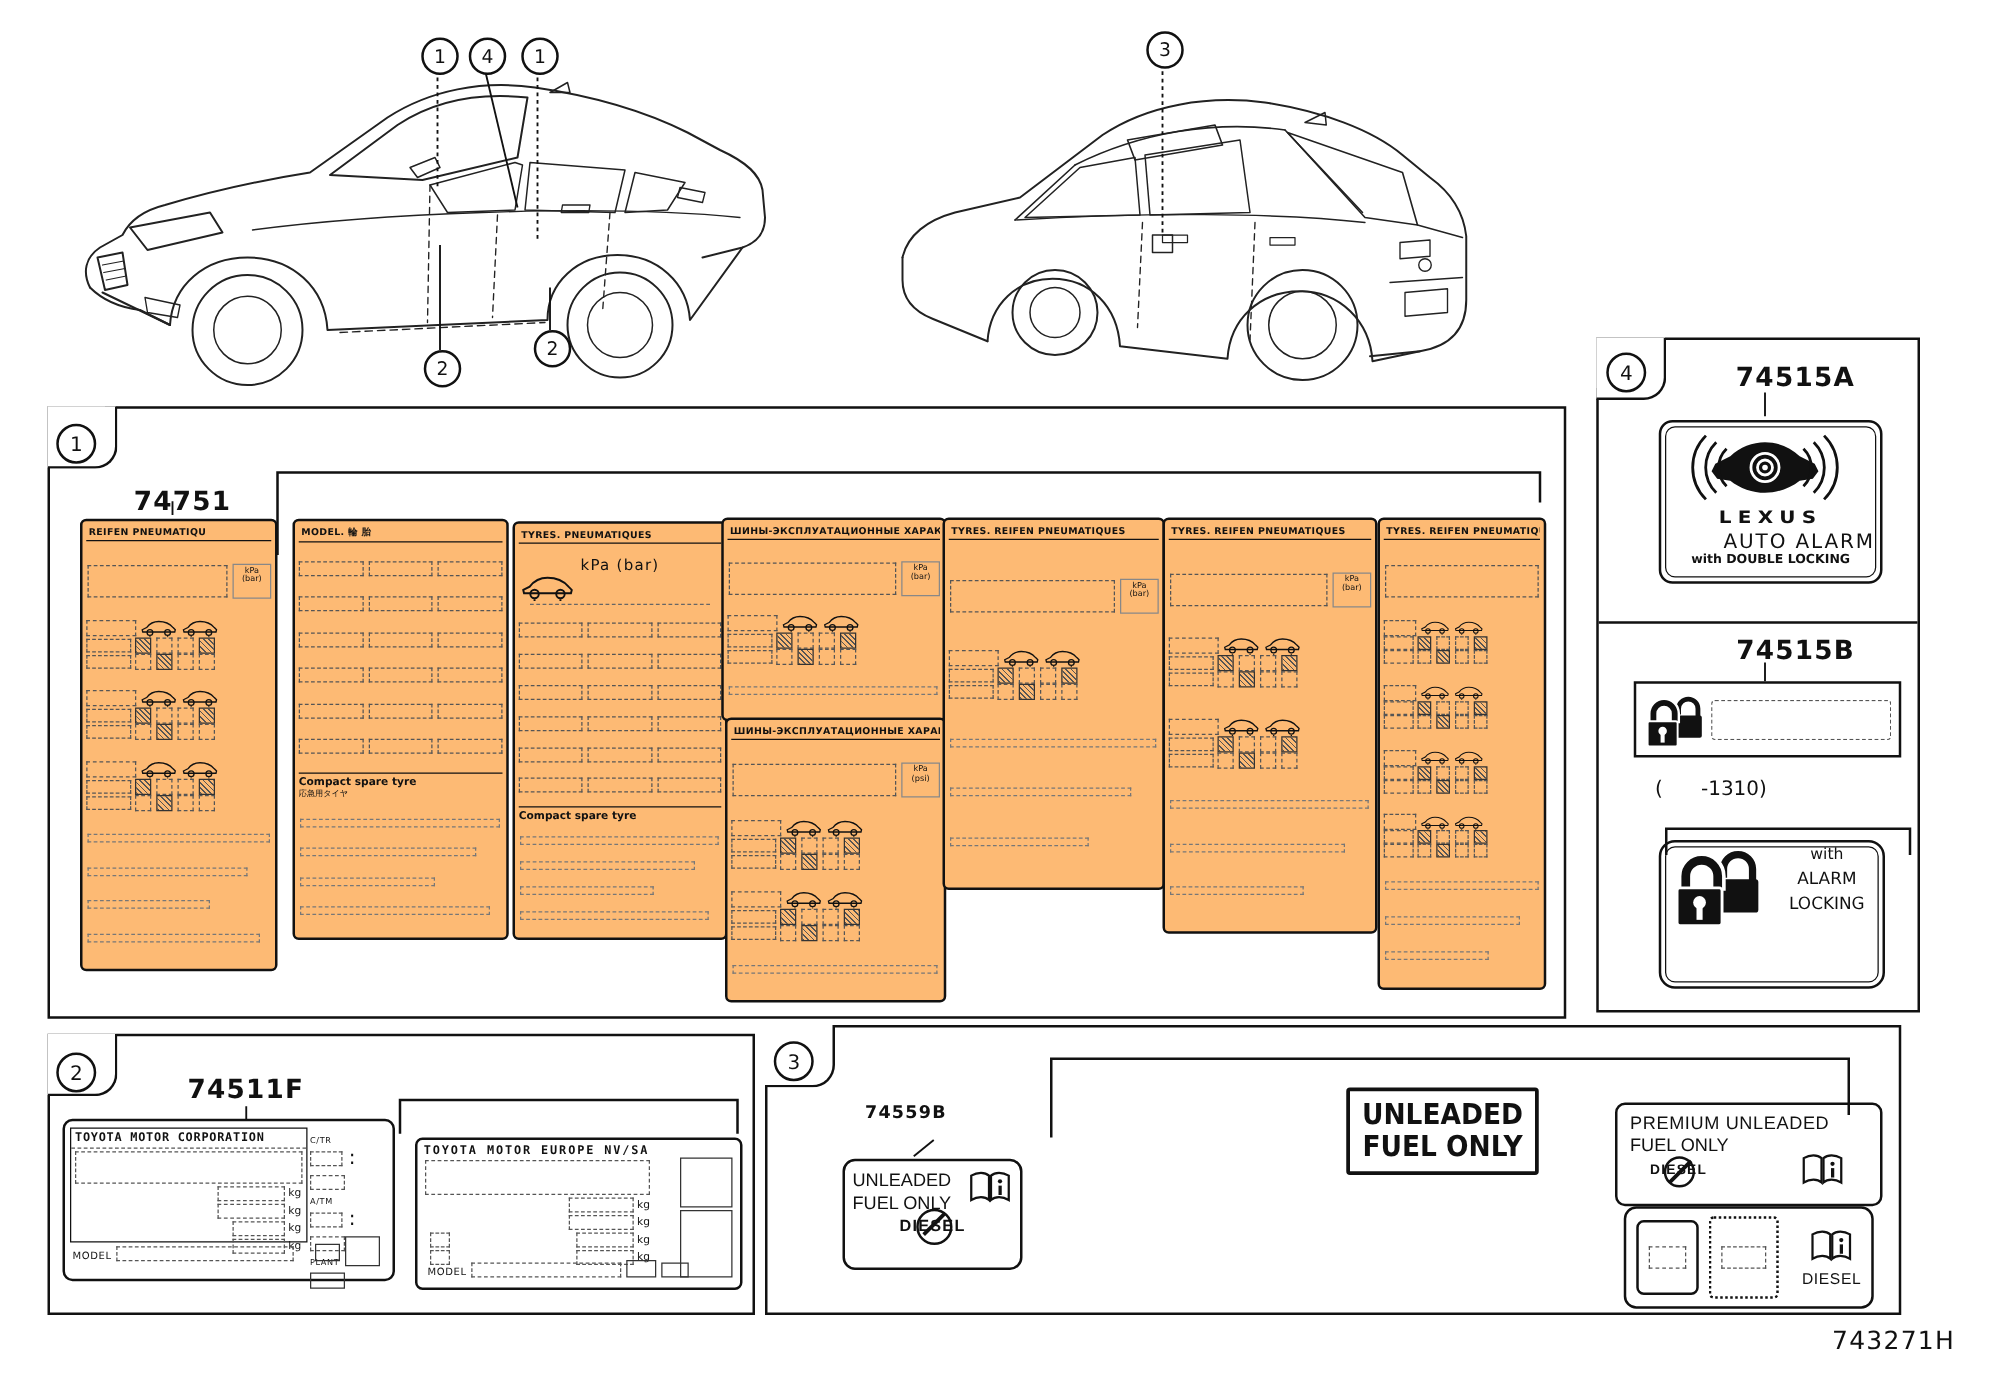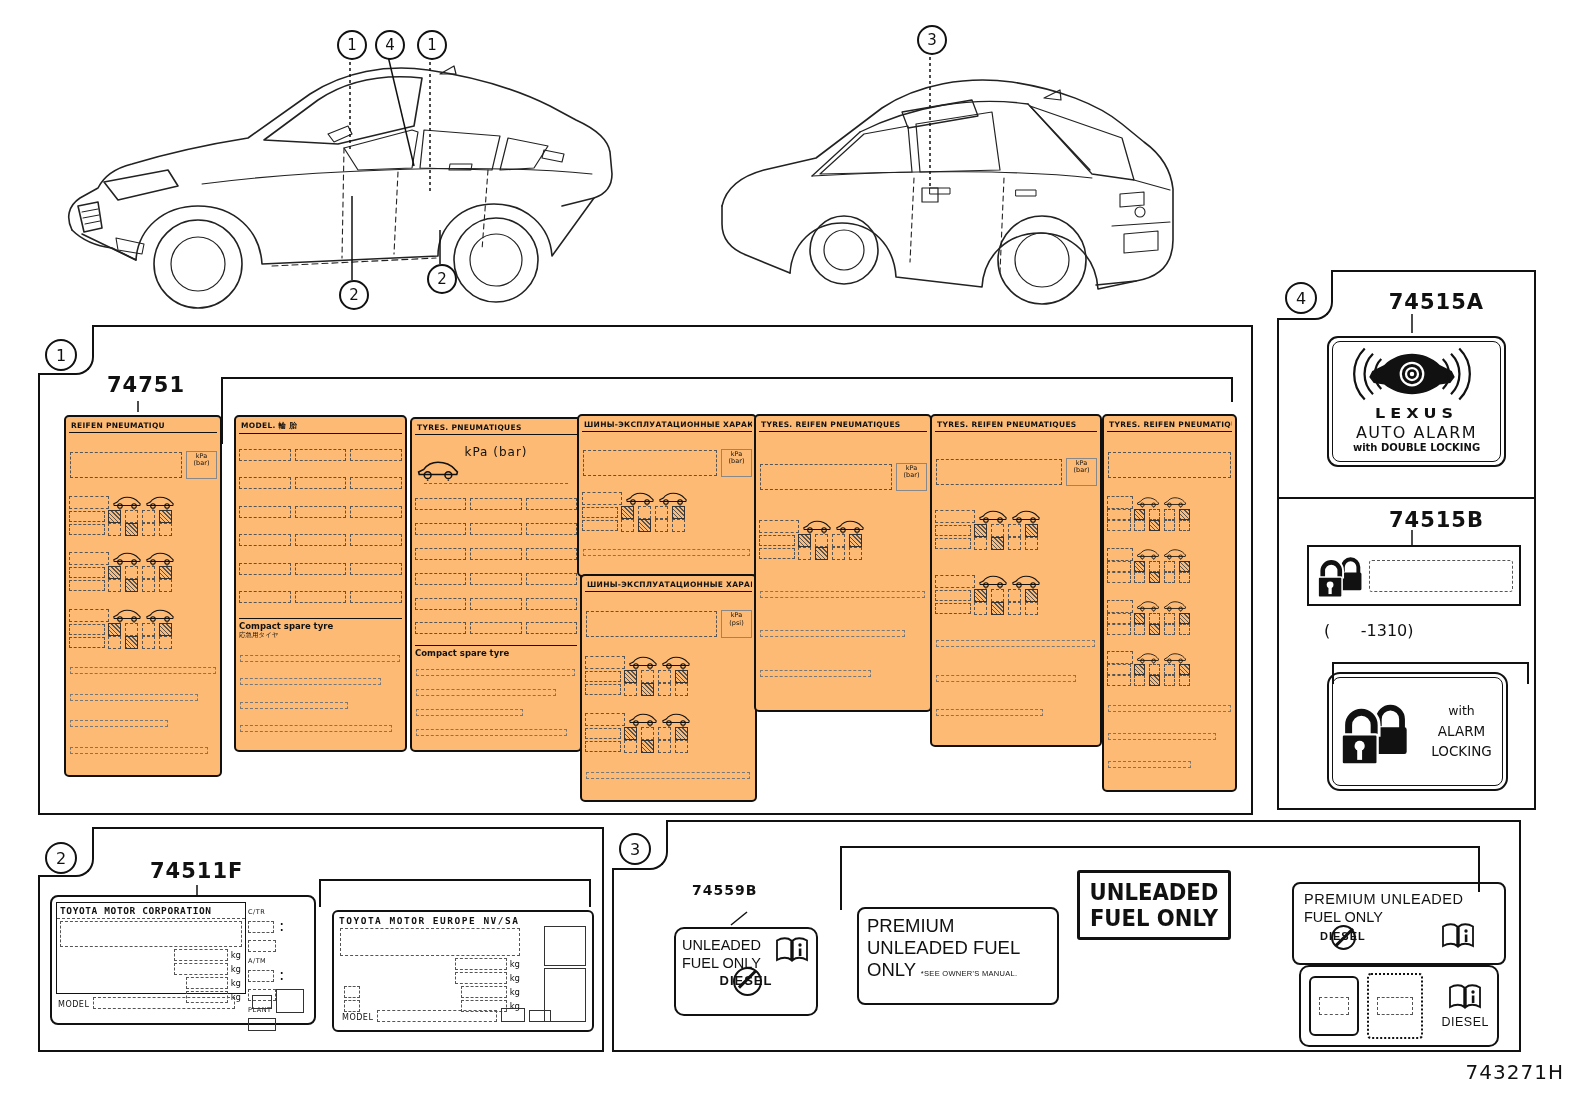--- a/index.html
+++ b/index.html
@@ -158,21 +158,21 @@
   <div class="co" style="left:337px;top:30px">1</div>
   <div class="co" style="left:375px;top:30px">4</div>
   <div class="co" style="left:417px;top:30px">1</div>
   <div class="co" style="left:339px;top:280px">2</div>
   <div class="co" style="left:427px;top:264px">2</div>
   <div class="co" style="left:917px;top:25px">3</div>
 
   <div class="pbox" id="box1" style="left:38px;top:325px;width:1211px;height:486px">
     <div class="tab"></div>
     <div class="co big" style="left:5px;top:12px">1</div>
-    <div class="pn" style="left:67px;top:46px">74751</div>
+    <div class="pn" style="left:67px;top:62px">74751</div>
     <div class="tire-label" style="left:24px;top:88px;width:148px;height:352px">
         <div class="tl-head">REIFEN PNEUMATIQU</div>
         <div class="tl-body">
           <div class="tl-toprow">
             <span class="tl-bigdash"></span>
             <span class="tl-unit">kPa (bar)</span>
           </div>
           <div>
             <div class="tl-carrow">
               <span class="tl-ldash"></span>
@@ -801,21 +801,21 @@
               <g fill="none" stroke="#111" stroke-width="3">
                 <path d="M34 20 A28 28 0 0 0 34 60"></path>
                 <path d="M23 13 A38 38 0 0 0 23 67"></path>
                 <path d="M12 6 A48 48 0 0 0 12 74"></path>
                 <path d="M116 20 A28 28 0 0 1 116 60"></path>
                 <path d="M127 13 A38 38 0 0 1 127 67"></path>
                 <path d="M138 6 A48 48 0 0 1 138 74"></path>
               </g>
             </svg></span>
         <div class="lexus">LEXUS</div>
-        <div style="font-size:16px;letter-spacing:1.5px;text-align:center">AUTO ALARM</div>
+        <div style="font-size:16px;letter-spacing:1.5px;text-align:right">AUTO ALARM</div>
         <div style="font-size:10px;font-weight:700;text-align:center">with DOUBLE LOCKING</div>
       </div>
     </div>
 
     <div class="divider" style="top:225px"></div>
     <div class="pn c" style="left:65px;top:236px;width:140px">74515B</div>
 
     <div style="position:absolute;left:28px;top:273px;width:198px;height:57px;border:2.5px solid #111;display:flex;align-items:center;gap:6px;padding:0 6px">
       <span class="lockicon">
           <svg width="48" height="45" viewBox="0 0 62 58">
@@ -828,21 +828,21 @@
             <rect x="17.4" y="43" width="4.2" height="10" fill="#fff"></rect>
           </svg>
         </span>
       <span style="flex:1;height:30px;border:1.5px dashed #555;border-radius:3px"></span>
     </div>
 
     <div style="position:absolute;left:45px;top:349px;font-size:16px;white-space:pre">(      -1310)</div>
 
     <div style="position:absolute;left:48px;top:400px;width:177px;height:115px;border:2.5px solid #111;border-radius:13px">
       <div class="inner-line"></div>
-      <div style="display:flex;align-items:center;height:100%;padding:0 8px;gap:16px">
+      <div style="display:flex;height:100%;padding:0 8px;gap:16px">
         <span class="lockicon-big">
             <svg width="72" height="68" viewBox="0 0 62 58">
               <path d="M36 24 v-6 a10 10 0 0 1 20 0 v9" fill="none" stroke="#111" stroke-width="5"></path>
               <rect x="33" y="25" width="27" height="23" rx="2" fill="#111"></rect>
               <path d="M10 31 v-8 a11 11 0 0 1 22 0 v10" fill="none" stroke="#fff" stroke-width="11"></path>
               <path d="M10 31 v-8 a11 11 0 0 1 22 0 v10" fill="none" stroke="#111" stroke-width="6"></path>
               <rect x="4" y="31" width="31" height="26" rx="2" fill="#111" stroke="#fff" stroke-width="2"></rect>
               <circle cx="19.5" cy="41" r="4.4" fill="#fff"></circle>
               <rect x="17.4" y="43" width="4.2" height="10" fill="#fff"></rect>
             </svg>
@@ -952,28 +952,20 @@
               <circle cx="26" cy="9" r="1.7" fill="#111"></circle>
               <rect x="24.8" y="12.5" width="2.6" height="7.5" fill="#111"></rect>
             </svg>
           </span>
       </div>
       <div style="text-align:center;margin-top:-2px">
         <span class="nodiesel"><span>DIESEL</span><span class="nd-circle"></span></span>
       </div>
     </div>
 
-    <div class="flabel" style="left:243px;top:85px;width:182px;height:82px;border-radius:8px;padding:6px 8px">
-      <div style="font-size:18.5px;line-height:1.2">
-        <div>PREMIUM</div>
-        <div>UNLEADED FUEL</div>
-        <div><span>ONLY</span>
-          <span style="font-size:7.5px;letter-spacing:.3px">*SEE OWNER'S MANUAL.</span></div>
-      </div>
-    </div>
 
     <div style="position:absolute;left:463px;top:48px;width:148px;height:64px;border:3px solid #111;border-radius:3px;background:#fff;display:flex;flex-direction:column;justify-content:center;text-align:center">
       <div style="font-size:23px;font-weight:700;line-height:1.15;transform:scaleX(.92)">
         <div>UNLEADED</div>
         <div>FUEL ONLY</div>
       </div>
     </div>
 
 
     <div class="flabel" style="left:678px;top:60px;width:190px;height:67px;border-radius:8px;padding:6px 10px">

